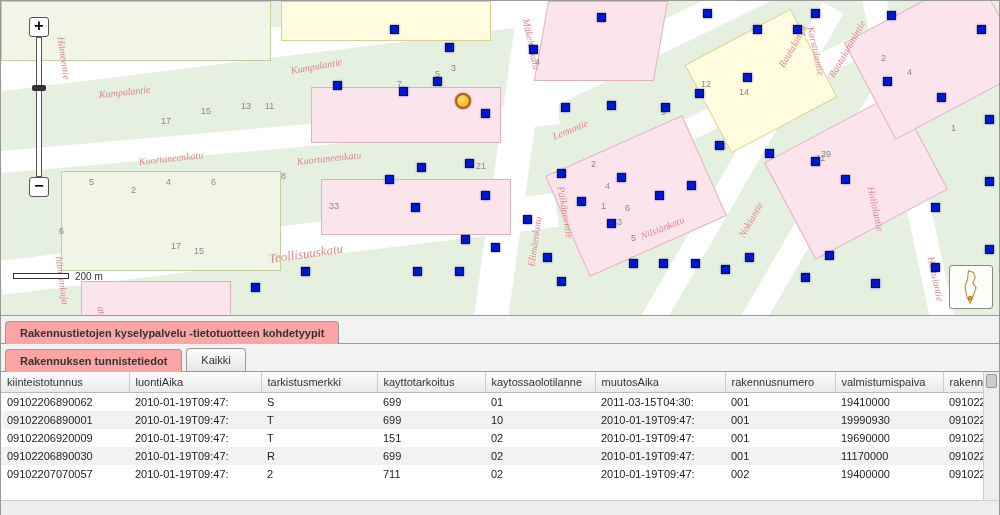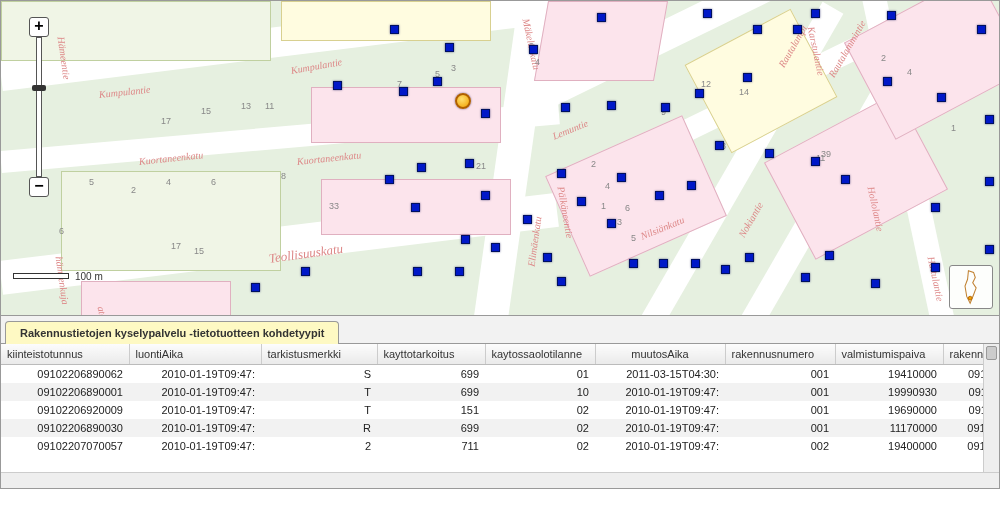--- a/index.html
+++ b/index.html
@@ -19,27 +19,27 @@
 .scalebar{position:absolute;left:12px;bottom:28px;height:22px;display:flex;align-items:center;}
 .scalebar-seg{height:6px;border:1px solid #333;}
 .scalebar-txt{font-size:10px;color:#333;margin-left:6px;}
 .mini{position:absolute;right:6px;bottom:6px;width:44px;height:44px;background:rgba(255,255,255,0.9);border:1px solid #888;border-radius:3px;display:flex;align-items:center;justify-content:center;cursor:pointer;}
 .mini svg{width:26px;height:36px;}
 .marker{position:absolute;width:9px;height:9px;background:#0018c8;border:1px solid #001060;box-shadow:0 0 2px rgba(0,0,80,.6);}
 .marker.sel{width:16px;height:16px;border-radius:50%;background:radial-gradient(circle at 40% 35%,#ffe070,#f0a000);border:2px solid #b06000;}
 .panel{border:1px solid #999;border-top:none;background:#f2f2f2;}
 .tabs{display:flex;border-bottom:1px solid #999;padding:4px 4px 0 4px;}
 .tab{padding:5px 14px;border:1px solid #999;border-bottom:none;border-radius:4px 4px 0 0;background:linear-gradient(#fcfcfc,#e6e6e6);margin-right:4px;cursor:pointer;font-size:11px;color:#333;}
-.tab.active{background:#fef9c3;font-weight:bold;position:relative;top:1px;}
+.tab.active{background:#fca5a5;font-weight:bold;position:relative;top:1px;}
 .tab .beta{color:#e69500;font-weight:bold;}
 .subtabs{display:flex;padding:4px 4px 0 4px;border-bottom:1px solid #999;}
 .table-wrap{background:#fff;overflow:auto;height:128px;position:relative;}
 table{border-collapse:collapse;width:978px;table-layout:fixed;}
 th{text-align:left;font-weight:normal;font-size:11px;color:#333;padding:4px 6px;border-right:1px solid #ccc;border-bottom:1px solid #bbb;background:linear-gradient(#fcfcfc,#eaeaea);white-space:nowrap;overflow:hidden;}
-td{font-size:11px;color:#222;padding:3px 6px;white-space:nowrap;overflow:hidden;text-align:right;}
+td{font-size:11px;color:#222;padding:3px 6px;white-space:nowrap;overflow:hidden;}
 tr.even{background:#f2f2f2;}
 .scroll-stub{position:absolute;right:0;top:0;bottom:0;width:16px;background:#eee;border-left:1px solid #ccc;}
 .scroll-stub .thumb{position:absolute;left:2px;right:2px;top:2px;height:14px;background:#ccc;border:1px solid #999;border-radius:2px;}
 .scroll-h{height:16px;background:#eee;border-top:1px solid #ccc;}
 </style>
 </head>
 <body>
 
 <div class="map-area">
   <div class="map-bg">
@@ -193,45 +193,49 @@
   <div class="zoom">
     <div class="zoom-btn">+</div>
     <div class="zoom-track">
       <div class="zoom-handle" id="zoom-handle" style="top: 46.9px;"></div>
     </div>
     <div class="zoom-btn">−</div>
   </div>
 
   <div class="scalebar">
     <div class="scalebar-seg" style="width:56px;background:#fff;"></div>
-    <span class="scalebar-txt">100 m</span>
+    <span class="scalebar-txt">200 m</span>
   </div>
 
   <div class="mini">
     <svg viewBox="0 0 30 42">
         <path d="M12 2 L18 4 L20 10 L17 16 L21 22 L18 30 L14 40 L10 32 L8 20 L11 12 Z" fill="none" stroke="#c08030" stroke-width="1.2"></path>
         <circle cx="14" cy="34" r="2.2" fill="#f0a000" stroke="#b06000"></circle>
       </svg>
   </div>
 </div>
 
 <div class="panel">
   <div class="tabs" id="main-tabs">
       <div class="tab active">Rakennustietojen kyselypalvelu -tietotuotteen kohdetyypit</div>
+    </div>
+  <div class="subtabs" id="sub-tabs">
+      <div class="tab active">Rakennuksen tunnistetiedot</div>
+      <div class="tab">Kaikki</div>
     </div>
   <div class="table-wrap">
     <table>
       <thead>
           <tr id="thead-row">
             <th style="width: 128px;">kiinteistotunnus</th>
             <th style="width: 132px;">luontiAika</th>
             <th style="width: 116px;">tarkistusmerkki</th>
             <th style="width: 108px;">kayttotarkoitus</th>
             <th style="width: 110px;">kaytossaolotilanne</th>
-            <th style="width: 130px; text-align: center;">muutosAika</th>
+            <th style="width: 130px;">muutosAika</th>
             <th style="width: 110px;">rakennusnumero</th>
             <th style="width: 108px;">valmistumispaiva</th>
             <th style="width: 130px;">rakennustunnus</th>
           </tr>
         </thead>
       <tbody id="tbody">
           <tr>
             <td>09102206890062</td>
             <td>2010-01-19T09:47:</td>
             <td>S</td>

